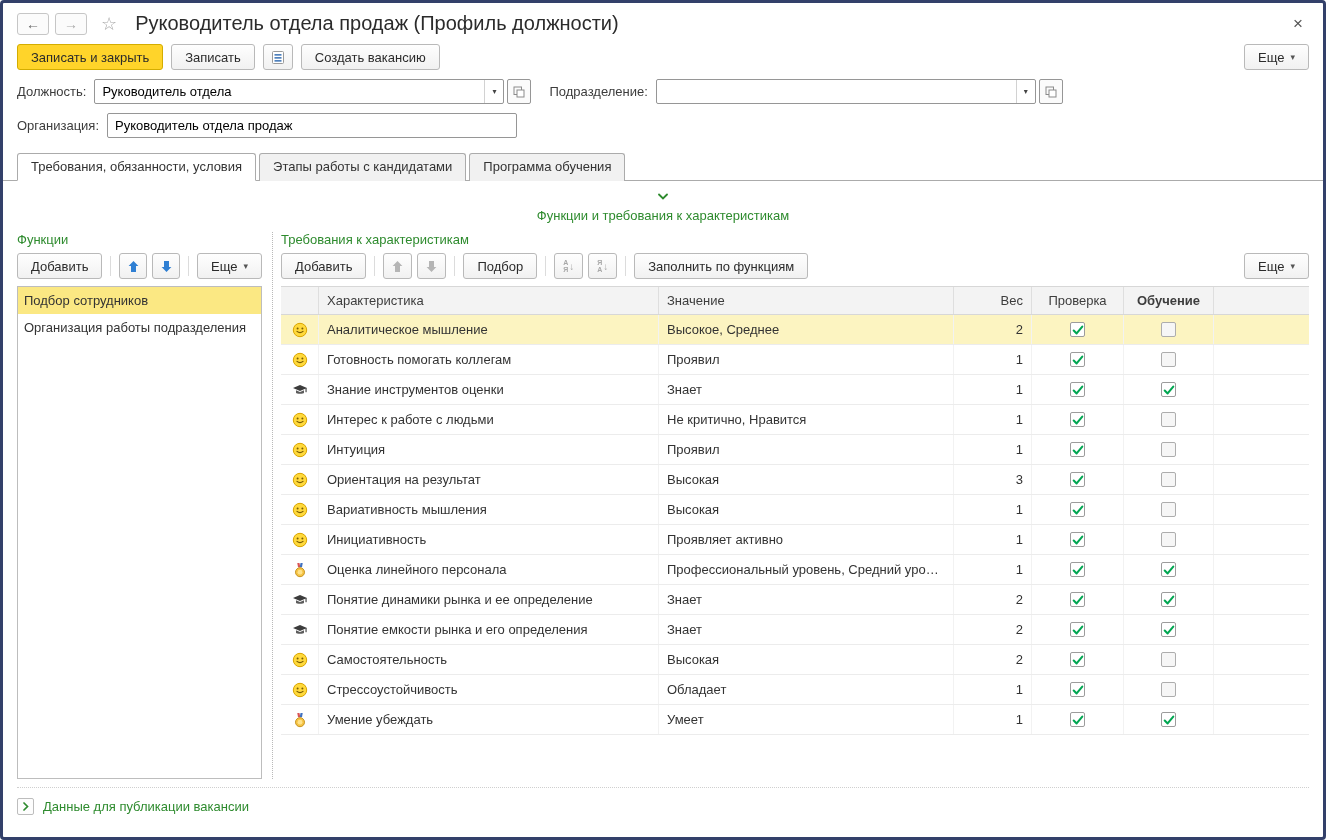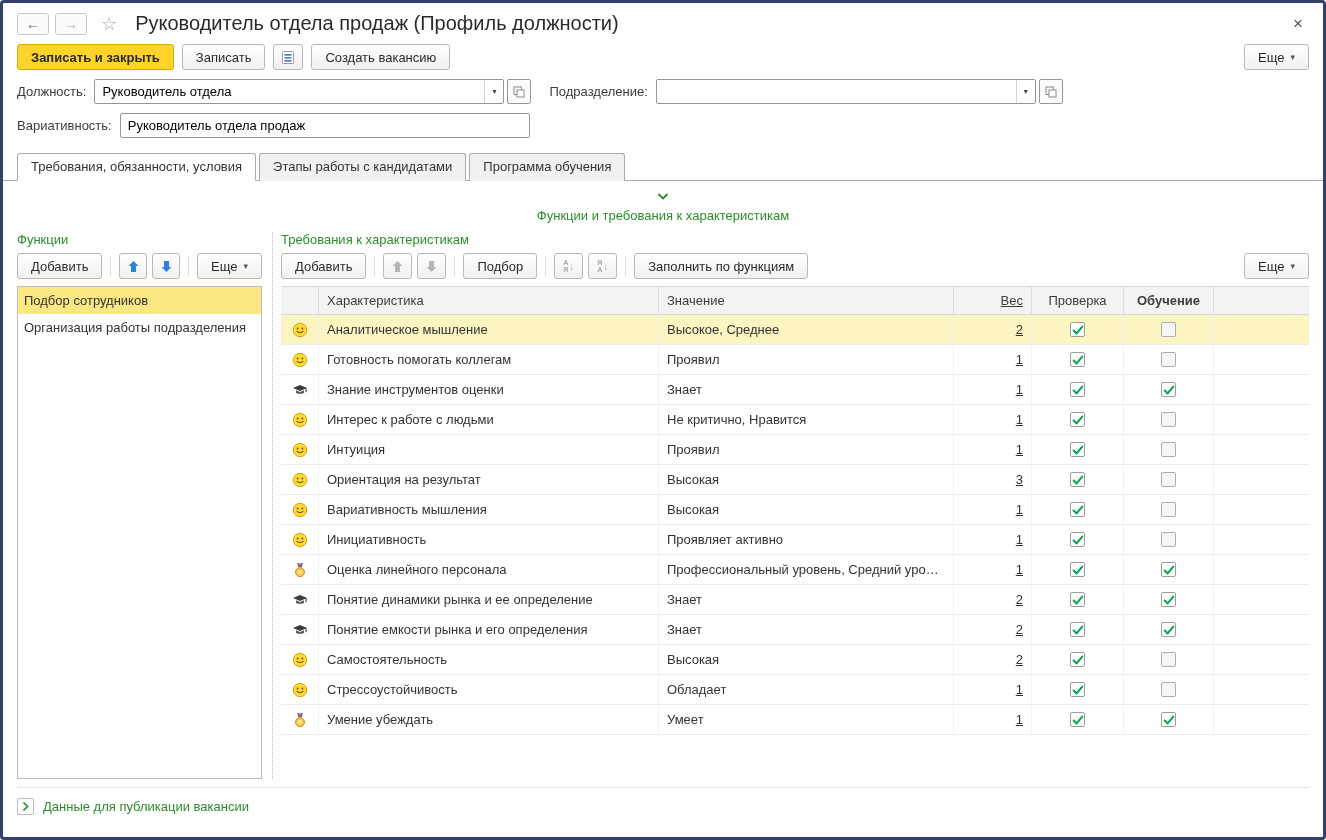--- a/index.html
+++ b/index.html
@@ -19,21 +19,21 @@
     font-size:14px; color:#6a6a6a; cursor:pointer; }
   .nav-btn.fwd { color:#ababab; }
   .star { color:#a8a8a8; font-size:18px; margin-left:8px; cursor:pointer; }
   .title { font-size:20px; margin-left:12px; color:#2b2b2b; white-space:nowrap; }
   .close-x { margin-left:auto; color:#555; font-size:17px; line-height:1; padding:2px 6px; cursor:pointer; }
   
   .cmdbar { display:flex; align-items:center; gap:8px; padding:5px 14px 7px; }
   .btn { height:26px; padding:0 13px; background:linear-gradient(#fefefe,#f1f1f1);
     border:1px solid #b9b9b9; border-radius:3px; font-family:inherit; font-size:13px;
     color:#2b2b2b; display:inline-flex; align-items:center; gap:6px; cursor:pointer; white-space:nowrap; }
-  .btn.primary { background:var(--button-yellow,#ffd42a); border-color:var(--button-yellow-border,#d4ad00); font-weight:700; }
+  .btn.primary { background:var(--button-yellow,#ffd42a); border-color:var(--button-yellow-border,#d4ad00); font-weight:400; }
   .btn.icon-only { width:30px; padding:0; justify-content:center; }
   .caret { font-size:9px; color:#555; }
   .spacer { flex:1; }
   
   .fields { padding:2px 14px 2px; }
   .field-row { display:flex; align-items:center; margin-bottom:9px; }
   .flabel { color:#3c3c3c; margin-right:8px; white-space:nowrap; }
   .combo { display:flex; align-items:stretch; height:25px; border:1px solid #969696;
     border-radius:2px; background:#fff; }
   .combo input, .text-input { border:none; outline:none; padding:0 7px; font:inherit; flex:1; min-width:0; background:transparent; }
@@ -73,21 +73,21 @@
   .tbl { flex:1; min-height:0; overflow:auto; }
   .thead { display:flex; background:#f3f3f3; border-top:1px solid #d7d7d7; border-bottom:1px solid #d7d7d7; color:#3d3d3d; }
   .thead .cell { padding:6px 8px; border-right:1px solid #dedede; display:flex; align-items:center; white-space:nowrap; }
   .trow { display:flex; border-bottom:1px solid #ececec; background:#fff; cursor:pointer; }
   .trow.selected { background:var(--selection-row,#fcf4c1); }
   .cell { overflow:hidden; white-space:nowrap; text-overflow:ellipsis; }
   .trow .cell { padding:0 8px; height:29px; display:flex; align-items:center; border-right:1px solid #f2f2f2; }
   .c-icon { width:38px; justify-content:center; }
   .c-char { width:340px; }
   .c-val  { width:295px; }
-  .c-wt   { width:78px; justify-content:flex-end;text-decoration:underline; }
+  .c-wt   { width:78px; justify-content:flex-end; }
   .c-chk  { width:92px; justify-content:center; }
   .c-trn  { width:90px; justify-content:center;font-weight:bold; }
   .c-fill { flex:1; border-right:none !important; }
   .thead .c-wt { justify-content:flex-end; }
   .thead .c-chk, .thead .c-trn { justify-content:center; }
   .row-ic { display:inline-flex; width:16px; height:16px; }
   .cb { width:15px; height:15px; border:1px solid #9c9c9c; border-radius:2px; background:#fff;
     display:inline-flex; align-items:center; justify-content:center; cursor:pointer; }
   .cb.off { background:#f6f6f6; border-color:#adadad; }
   
@@ -167,21 +167,21 @@
       <span class="open-btn">
         <span style="display:inline-flex">
             <svg width="12" height="12" viewBox="0 0 12 12">
               <rect x="1" y="1" width="7.5" height="7.5" fill="none" stroke="#8b8b8b"></rect>
               <rect x="4" y="4" width="7" height="7" fill="#fff" stroke="#8b8b8b"></rect>
             </svg>
           </span>
       </span>
     </div>
     <div class="field-row">
-      <span class="flabel">Вариативность:</span>
+      <span class="flabel">Организация:</span>
       <input class="text-input" style="width: 410px; flex: 0 0 auto;" value="Руководитель отдела продаж">
     </div>
   </div>
 
   <div class="tabs">
       <div class="tab active"><span>Требования, обязанности, условия</span></div>
       <div class="tab"><span>Этапы работы с кандидатами</span></div>
       <div class="tab"><span>Программа обучения</span></div>
     </div>
 

